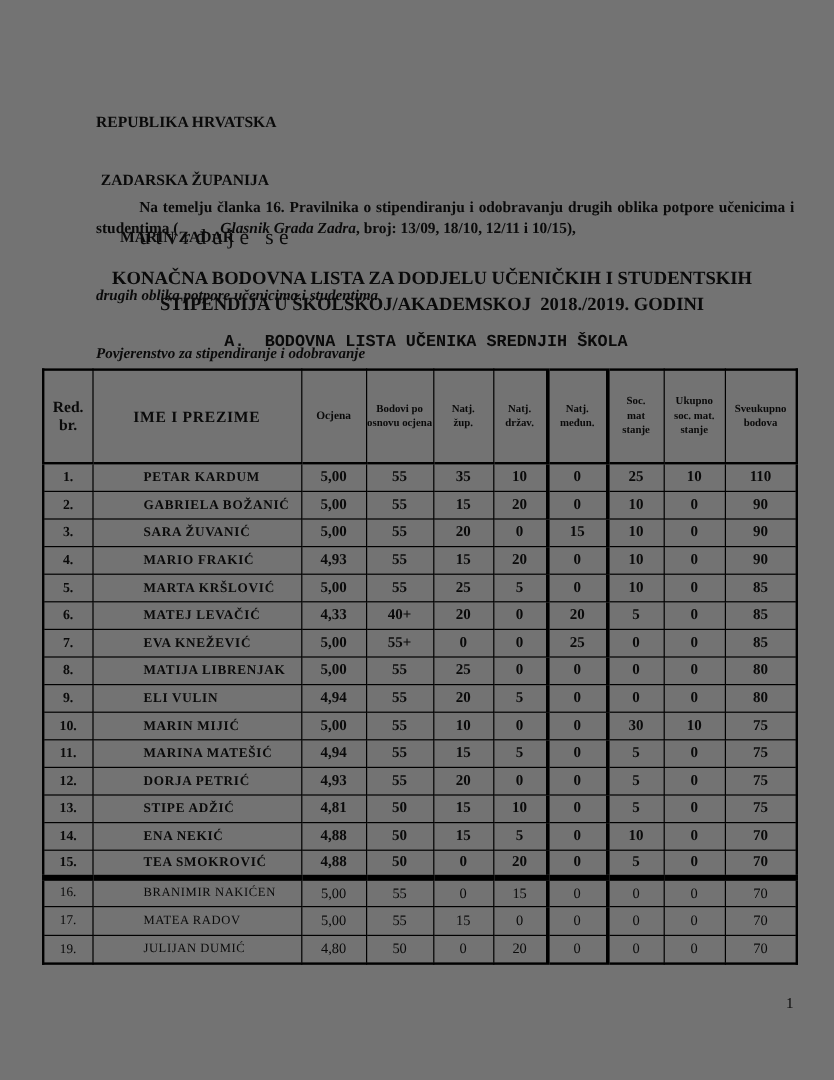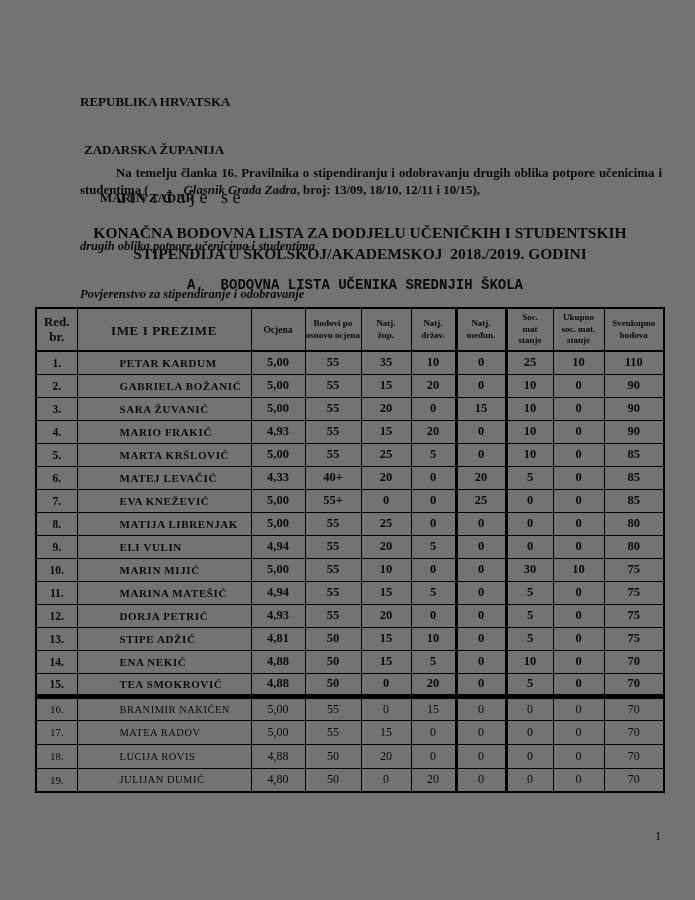--- a/index.html
+++ b/index.html
@@ -88,21 +88,21 @@
     table-layout: fixed;
     width: 628px;
     border: 2px solid #000;
   }
   .score-table th, .score-table td {
     border: 1px solid #000;
     padding: 0;
     vertical-align: middle;
     overflow: hidden;
   }
-  .score-table thead tr { height: 43px; }
+  .score-table thead tr { height: 78px; }
   .score-table tbody tr { height: 23px; }
   .score-table tbody tr.regular { height: 24px; }
 
   
   .score-table .c6 { border-left: 3px solid #000; border-right: 3px solid #000; }
   
   .score-table thead th { border-bottom: 2px solid #000; }
   
   .score-table tr.cutoff td { border-bottom: 5px solid #000; }
 
@@ -405,32 +405,20 @@
             <td class="c2">5,00</td>
             <td class="c3">55</td>
             <td class="c4">15</td>
             <td class="c5">0</td>
             <td class="c6">0</td>
             <td class="c7">0</td>
             <td class="c8">0</td>
             <td class="c9">70</td>
           </tr>
           <tr class="regular">
-            <td class="c0">18.</td>
-            <td class="c1">LUCIJA ROVIS</td>
-            <td class="c2">4,88</td>
-            <td class="c3">50</td>
-            <td class="c4">20</td>
-            <td class="c5">0</td>
-            <td class="c6">0</td>
-            <td class="c7">0</td>
-            <td class="c8">0</td>
-            <td class="c9">70</td>
-          </tr>
-          <tr class="regular">
             <td class="c0">19.</td>
             <td class="c1">JULIJAN DUMIĆ</td>
             <td class="c2">4,80</td>
             <td class="c3">50</td>
             <td class="c4">0</td>
             <td class="c5">20</td>
             <td class="c6">0</td>
             <td class="c7">0</td>
             <td class="c8">0</td>
             <td class="c9">70</td>

